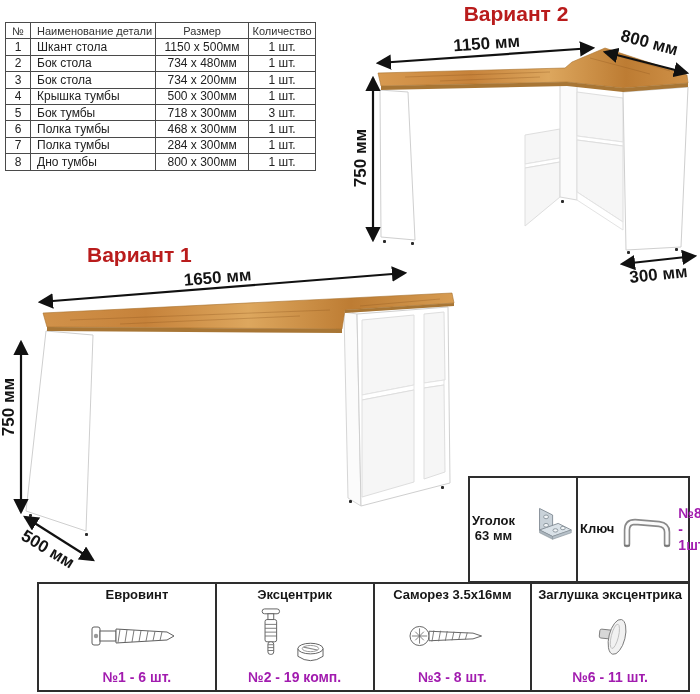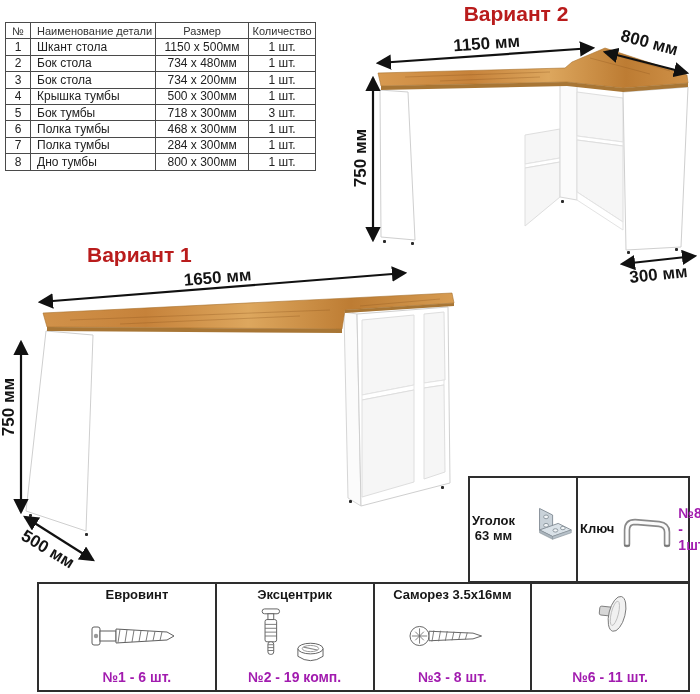--- a/index.html
+++ b/index.html
@@ -283,20 +283,21 @@
         <path class="ic-line" d="M14,14 V30 M6,22 H22 M9.5,17.5 L18.5,26.5 M18.5,17.5 L9.5,26.5"></path>
         <path class="ic" d="M24,17 L70,19 L79,22 L70,25 L24,27 Z"></path>
         <path class="ic-line" d="M29,16.2 L27,27.8 M36,16.5 L34,27.5 M43,17 L41,27 M50,17.5 L48,26.5 M57,18 L55,26 M64,18.5 L62,25.5"></path>
       </svg>
       <div class="hw-qty">№3 - 8 шт.</div>
     </div>
 
 
 
     <div class="hw-cell">
+      <div class="hw-name">Заглушка эксцентрика</div>
       <svg class="hw-icon" width="96" height="50" viewBox="0 0 96 56">
         <g transform="rotate(14 52 28)">
           <rect x="36" y="23" width="15" height="10" rx="2" fill="#d7d7d7" stroke="#777" transform="rotate(-8 43 28)"></rect>
           <ellipse cx="56" cy="28" rx="9" ry="20" fill="#f1f1f1" stroke="#777"></ellipse>
           <ellipse cx="53.5" cy="28" rx="4" ry="14" fill="none" stroke="#bdbdbd"></ellipse>
         </g>
       </svg>
       <div class="hw-qty">№6 - 11 шт.</div>
     </div>
 

